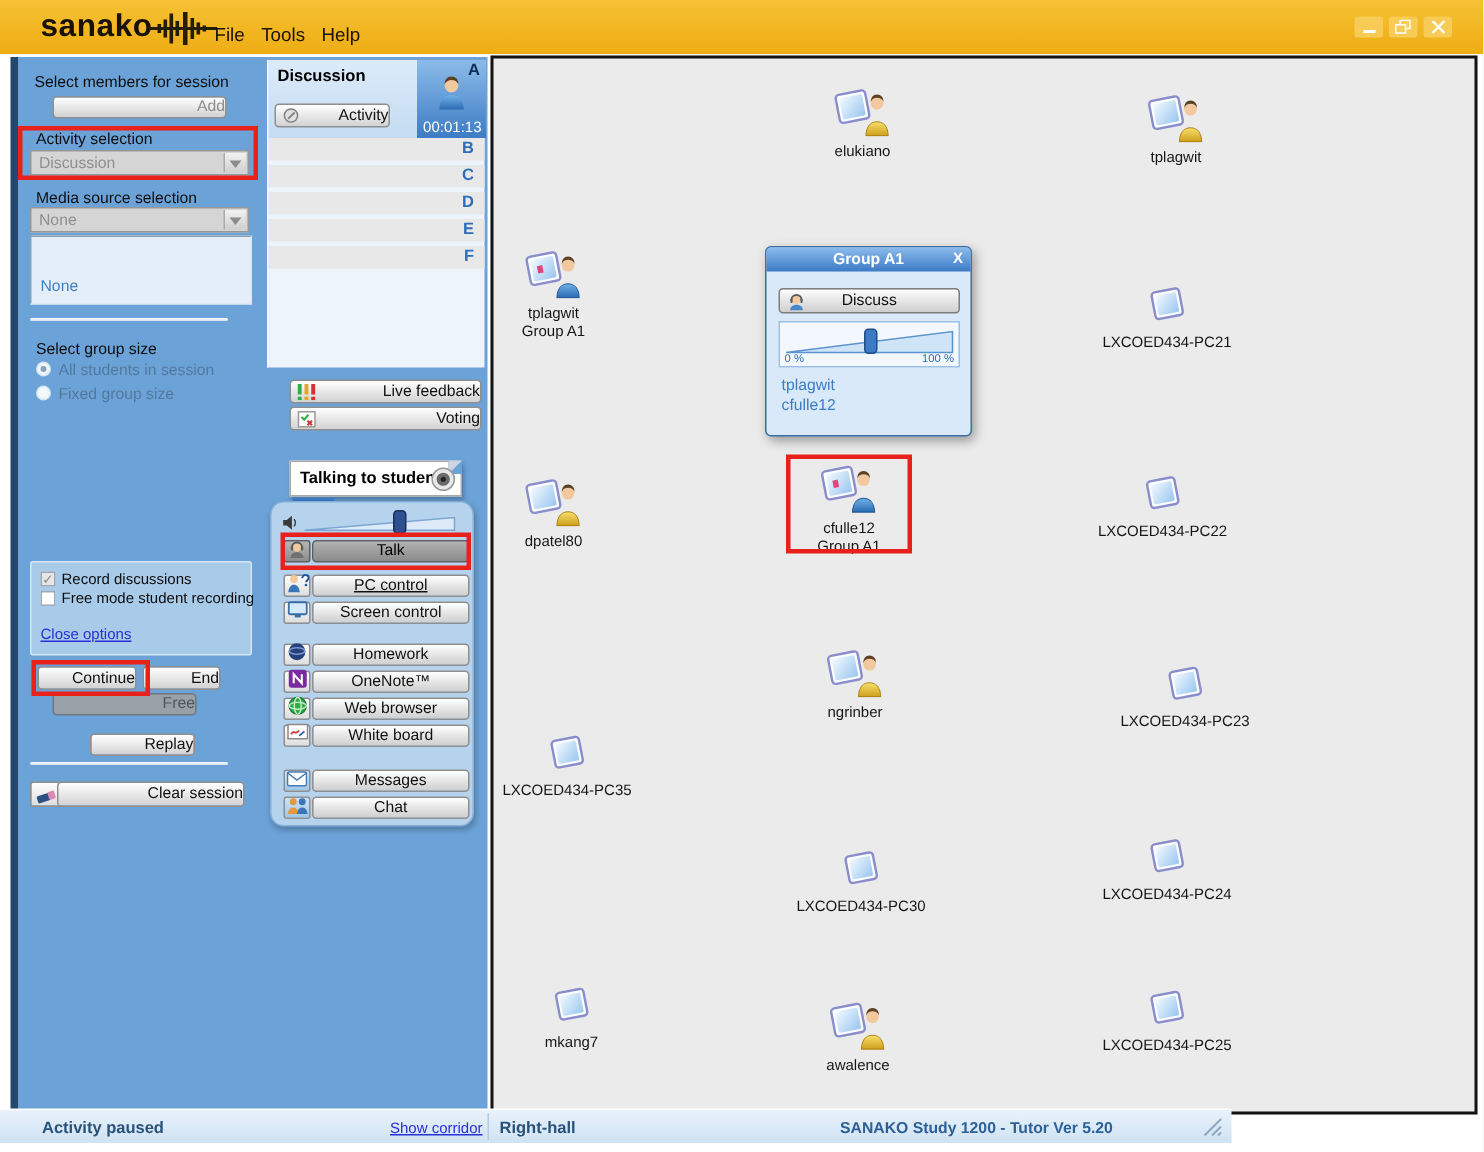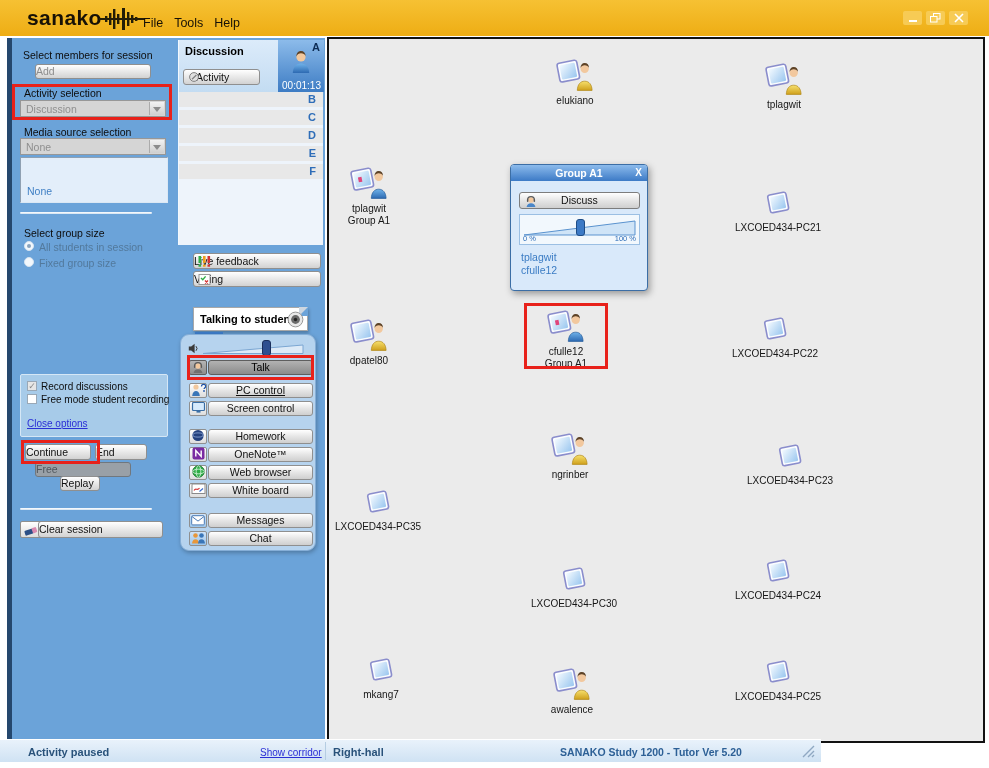--- a/index.html
+++ b/index.html
@@ -18,21 +18,21 @@
   .menu-item{font-size:12.5px;color:#171106;cursor:default;}
   .winbtn{top:11px;width:19px;height:14px;border-radius:2px;
     background:#f7cb55;display:flex;align-items:center;justify-content:center;}
   
   .leftstrip{left:7px;top:38px;width:5px;height:707px;background:#25476d;}
   .bluepanel{left:12px;top:38px;width:313px;height:707px;background:#6ba3d9;}
   
   .lbl{position:absolute;font-size:10.5px;color:#0d0d0d;white-space:nowrap;}
   .btn{position:absolute;box-sizing:border-box;border:1px solid #8f8f8f;border-radius:3px;
     background:linear-gradient(#ffffff,#e6e6e6 55%,#d2d2d2);
-    font-size:10.5px;color:#101010;text-align:left;overflow:hidden;white-space:nowrap;}
+    font-size:10.5px;color:#101010;text-align:right;overflow:hidden;white-space:nowrap;}
   .btn.dim{color:#8d8d8d;}
   .btn.grayed{background:#99a0a7;color:#4f565d;border-color:#70777e;}
   .sunken{position:absolute;box-sizing:border-box;background:#d5d5d5;border:1px solid #979797;
     color:#8f8f8f;font-size:10.5px;padding:2px 0 0 5px;}
   .dd-arrow{position:absolute;right:1px;top:1px;bottom:1px;width:14px;
     background:linear-gradient(#f2f2f2,#cfcfcf);border-left:1px solid #ababab;}
   .dd-arrow:after{content:"";position:absolute;left:3px;top:5px;border:4px solid transparent;border-top:5px solid #8c8c8c;}
   .listbox{position:absolute;box-sizing:border-box;background:#e3eefa;
     border:1px solid;border-color:#8fa0b2 #dce8f4 #dce8f4 #8fa0b2;}
   .divider{position:absolute;height:2px;background:linear-gradient(#ffffff,#cfe0f0);border-radius:1px;}
@@ -204,21 +204,21 @@
   <span class="lbl" style="left:20px;top:6px">Record discussions</span>
   <span class="check" style="left:6px;top:19px"></span>
   <span class="lbl" style="left:20px;top:19px">Free mode student recording</span>
   <span class="bluelink" style="left:6px;top:43px">Close options</span>
 </div>
 
 <div class="redbox" style="left:21px;top:440px;width:79px;height:24px"></div>
 <div class="btn" style="left:25px;top:444px;width:66px;height:16px;line-height:14px">Continue</div>
 <div class="btn" style="left:95px;top:444px;width:52px;height:16px;line-height:14px">End</div>
 <div class="btn grayed" style="left:35px;top:462px;width:96px;height:15px;line-height:13px">Free</div>
-<div class="btn" style="left:60px;top:476px;width:40px;height:15px;line-height:13px">Replay</div>
+<div class="btn" style="left:60px;top:489px;width:70px;height:15px;line-height:13px">Replay</div>
 
 <div class="divider" style="left:20px;top:508px;width:132px"></div>
 
 <div class="icnbtn" style="left:20px;top:521px;width:22px;height:17px">
   <svg width="16" height="14" viewBox="0 0 16 14">
     <g transform="rotate(-18 8 8)">
       <rect x="1.5" y="6" width="8.5" height="5" rx="1" fill="#2c4f86"></rect>
       <rect x="9.2" y="5.5" width="4.6" height="5.5" rx="1" fill="#d98ab0"></rect>
     </g>
   </svg>

